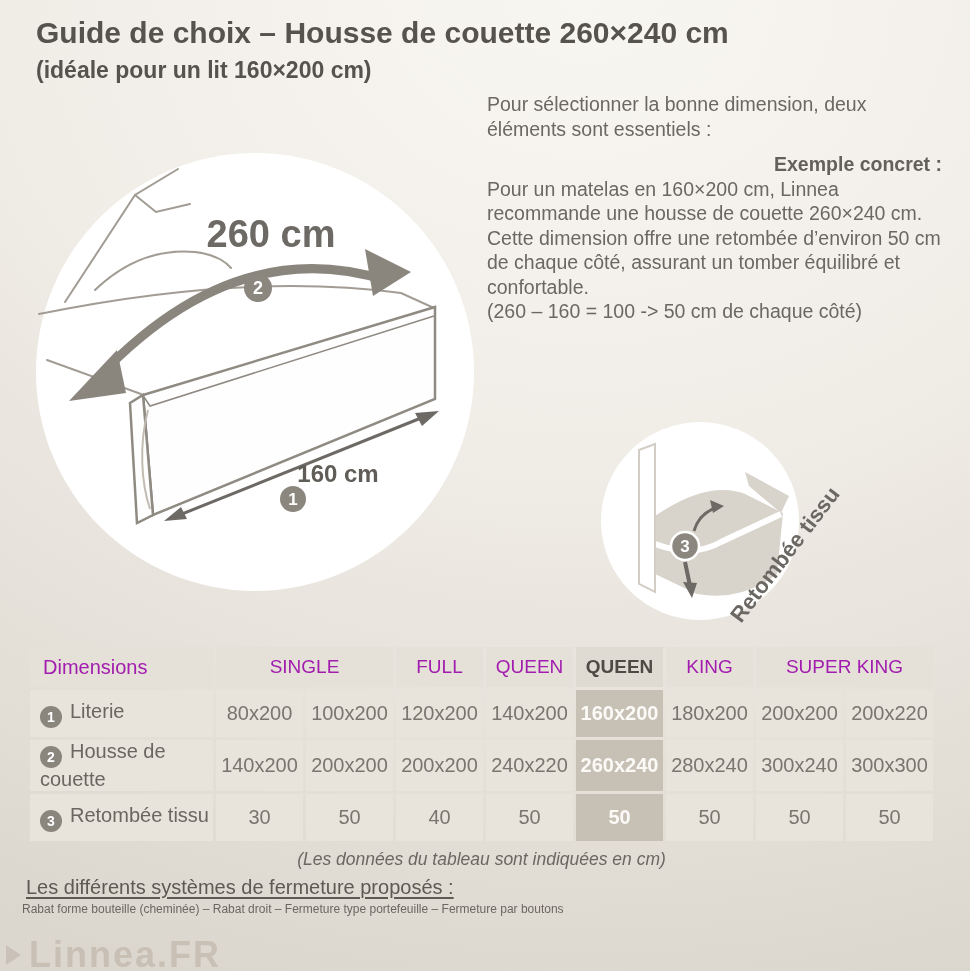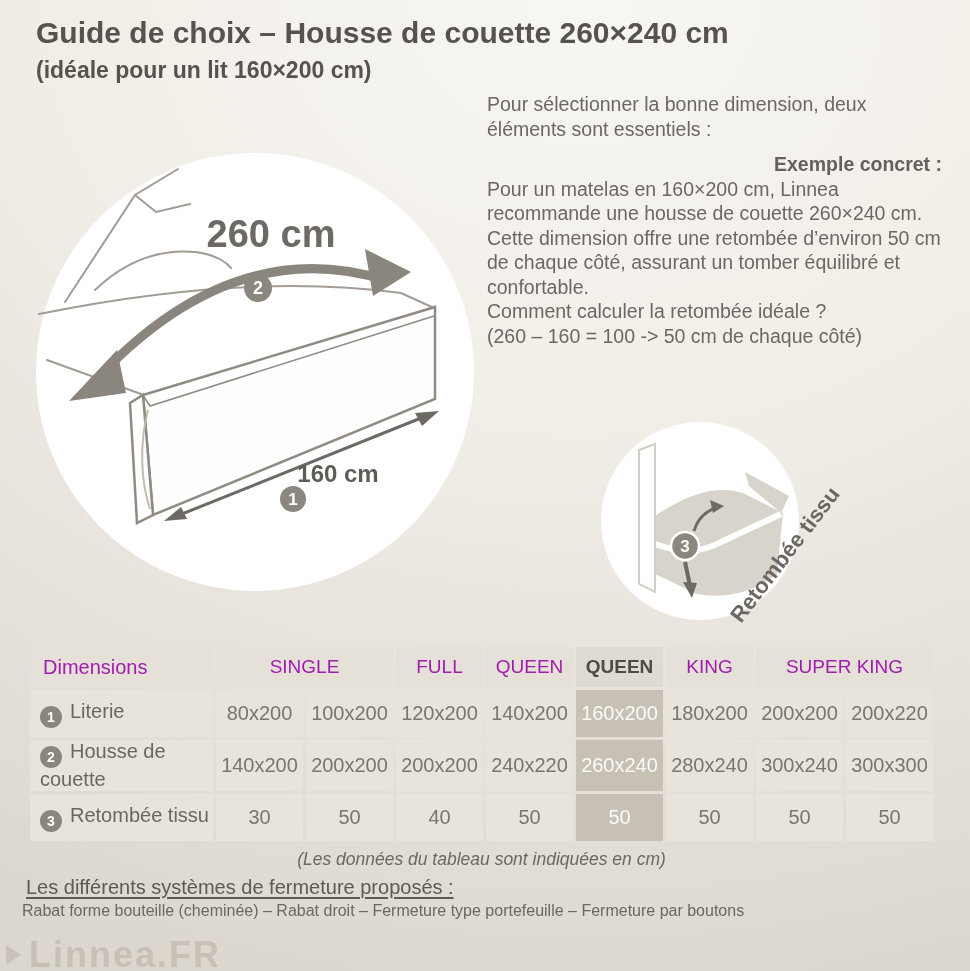--- a/index.html
+++ b/index.html
@@ -18,29 +18,29 @@
 
   .diagram-main { position:absolute; left:35px; top:152px; width:440px; height:440px; }
   .diagram-small { position:absolute; left:593px; top:416px; width:280px; height:240px; }
 
   table.size-table { position:absolute; left:27px; top:644px; border-collapse:separate; border-spacing:3px; table-layout:fixed; }
   .size-table th { height:40px; background:#e5e0d8; font-weight:normal; font-size:19px; color:#a21caf; text-align:center; padding:0; }
   .size-table th.dim { text-align:left; padding-left:13px; font-size:20px; }
   .size-table th.hl-head { font-weight:bold; color:#4e4a45; background:#e0dbd2; }
   .size-table td { height:47px; background:#e8e4dc; text-align:center; font-size:20px; color:#7a756e; padding:0; }
   .size-table td.row-label { text-align:left; padding-left:10px; color:#6b6660; }
-  .size-table td.hl { background:#c7c0b5; color:#fbfaf7; font-weight:normal;margin-left:48px; }
+  .size-table td.hl { background:#c7c0b5; color:#fbfaf7; font-weight:bold;margin-left:48px; }
   .badge {
     display:inline-block; width:22px; height:22px; border-radius:50%;
     background:#8a857d; color:#ffffff; font-size:14px; font-weight:bold;
     text-align:center; line-height:22px; margin-right:8px; vertical-align:-4px;
   }
   .table-note { position:absolute; left:27px; top:849px; width:909px; text-align:center; font-style:italic; font-size:17.5px; color:#6b6762; }
   .closures-heading { position:absolute; left:26px; top:876px; font-size:20px; color:#5d5953; text-decoration:underline; text-underline-offset:3px; }
-  .closures-list { position:absolute; left:22px; top:902px; width:945px; font-size:16px; color:#6b6762; }
+  .closures-list { position:absolute; left:22px; top:902px; width:945px; font-size:12px; color:#6b6762; }
   .watermark { position:absolute; left:6px; top:934px; font-size:36px; font-weight:bold; letter-spacing:2px; color:rgba(168,153,143,0.38); display:flex; align-items:center; }
   .watermark .tri { width:0; height:0; border-left:15px solid rgba(168,153,143,0.35); border-top:10px solid transparent; border-bottom:10px solid transparent; display:inline-block; margin-right:8px; }
 </style>
 </head>
 <body>
 
 <div class="page">
 
   <div class="title">Guide de choix – Housse de couette 260×240 cm</div>
   <div class="subtitle">(idéale pour un lit 160×200 cm)</div>
@@ -75,21 +75,20 @@
     </g>
     <text x="303" y="330" font-size="24" font-weight="bold" fill="#605c57" text-anchor="middle" font-family="Liberation Sans, sans-serif">160 cm</text>
     <circle cx="258" cy="347" r="13" fill="#8b867e"></circle>
     <text x="258" y="353" font-size="17" font-weight="bold" fill="#ffffff" text-anchor="middle" font-family="Liberation Sans, sans-serif">1</text>
   </svg>
 
   <div class="intro-block">
     <p>Pour sélectionner la bonne dimension, deux éléments sont essentiels :</p>
     <p class="example-heading">Exemple concret :</p>
     <p>Pour un matelas en 160×200 cm, Linnea recommande une housse de couette 260×240 cm. Cette dimension offre une retombée d’environ 50 cm de chaque côté, assurant un tomber équilibré et confortable.</p>
-    <p>Comment calculer la retombée idéale ?</p>
     <p>(260 – 160 = 100  -&gt; 50 cm de chaque côté)</p>
   </div>
 
   <svg class="diagram-small" viewBox="0 0 280 240" xmlns="http://www.w3.org/2000/svg">
     <circle cx="107" cy="105" r="99" fill="#ffffff"></circle>
     <path d="M62,100 Q115,64 152,78 L190,97 L184,158 Q148,186 104,178 L62,158 Z" fill="#d8d3cb"></path>
     <path d="M152,56 L196,80 L188,97 L156,70 Z" fill="#d8d3cb"></path>
     <path d="M62,128 Q100,142 128,126 L188,98" stroke="#ffffff" stroke-width="6" fill="none"></path>
     <path d="M46,34 L62,28 L62,176 L46,168 Z" fill="#ffffff" stroke="#d2cdc5" stroke-width="2"></path>
     <g>

